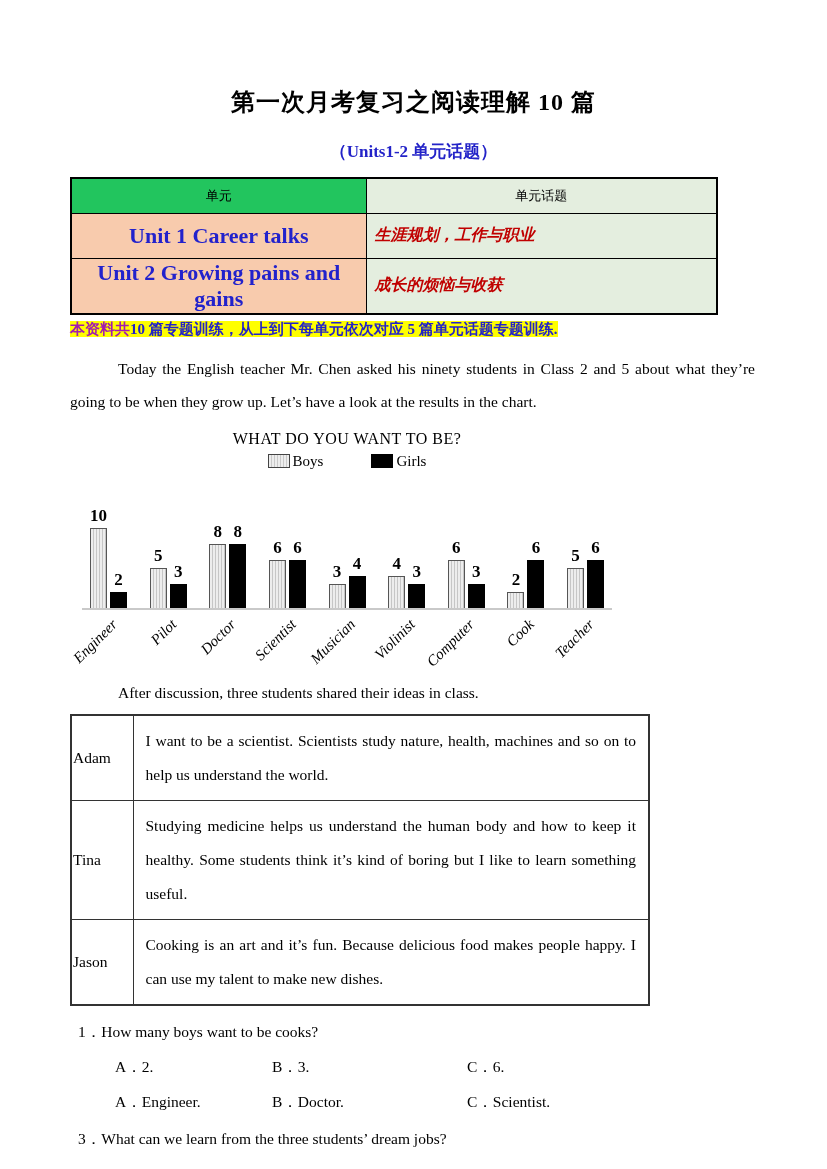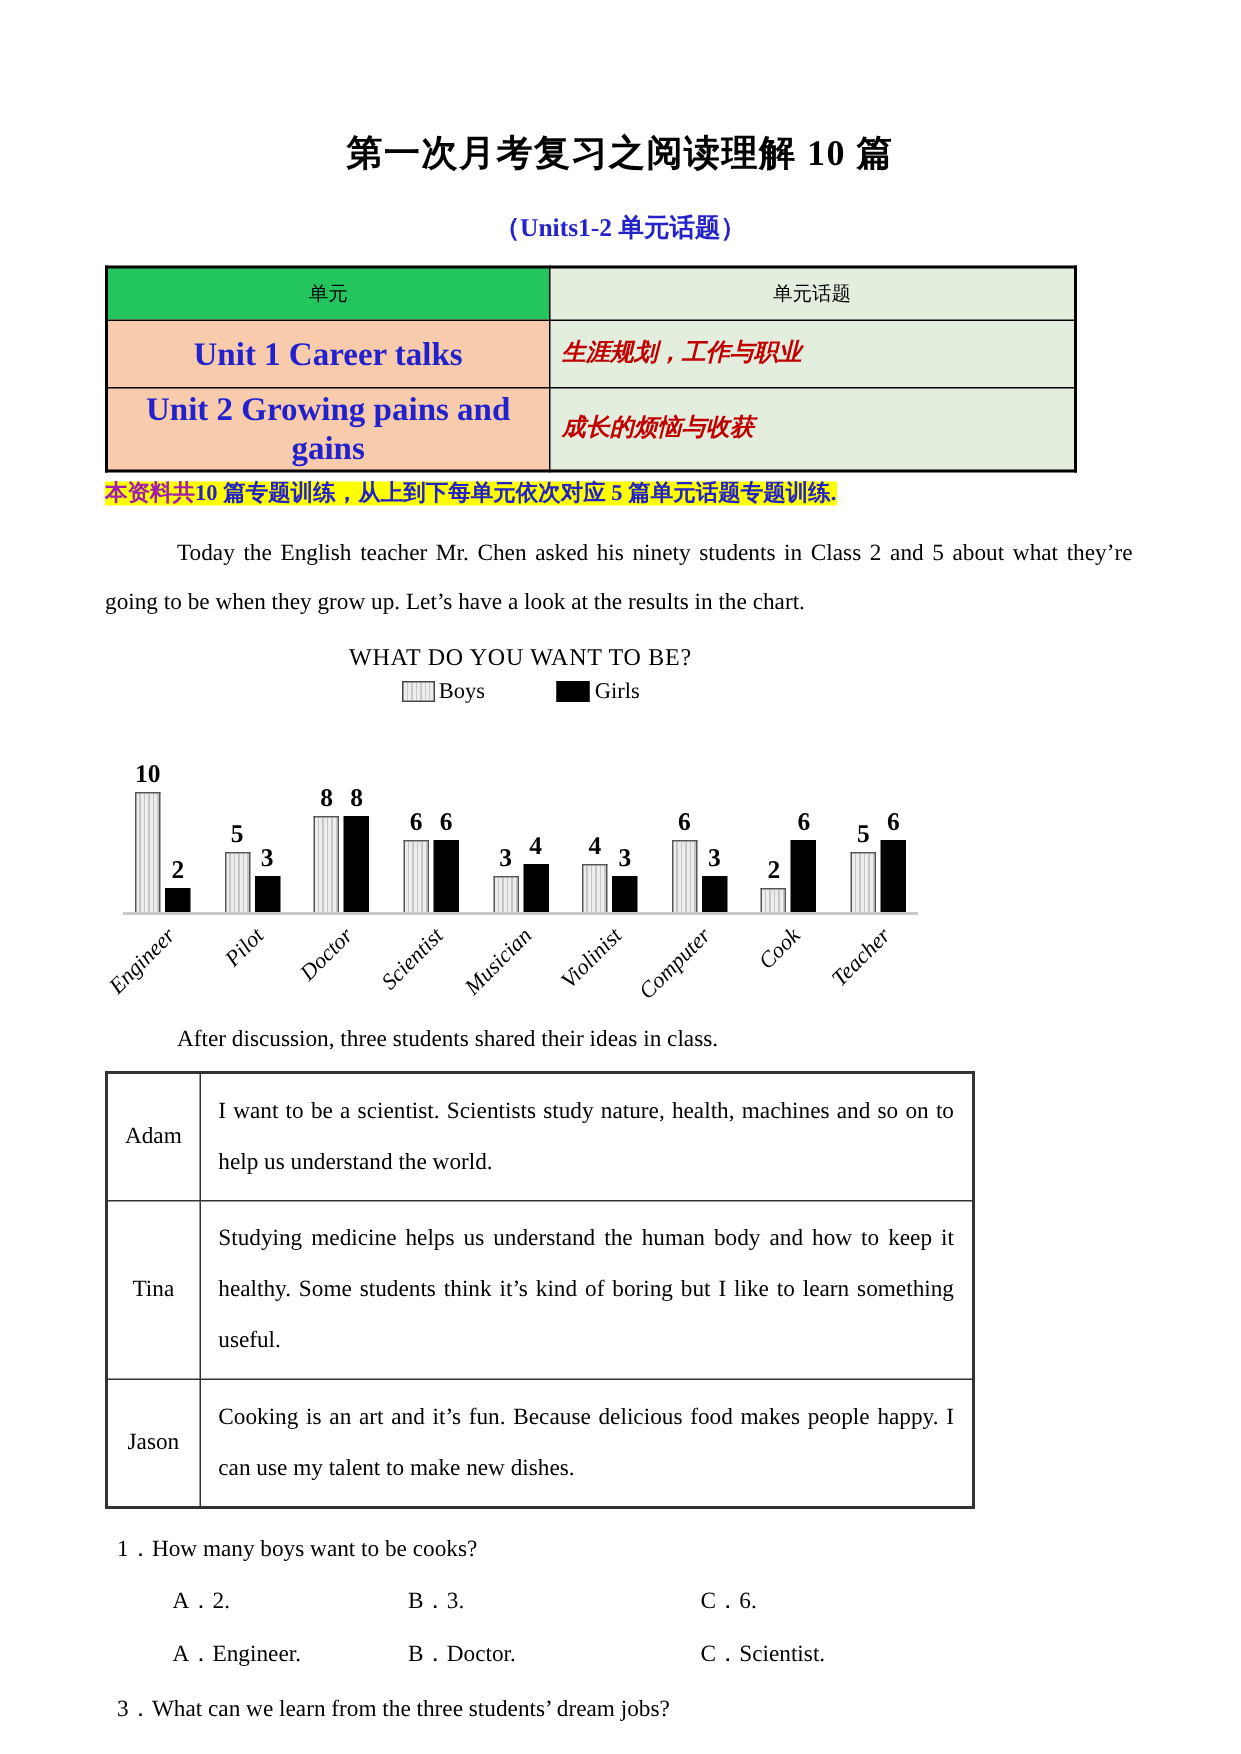--- a/index.html
+++ b/index.html
@@ -43,21 +43,21 @@
   .bar { width: 17px; }
   .bar.boys { background: repeating-linear-gradient(90deg, #ededed 0 2px, #c6c6c6 2px 3px); border: 1px solid #555; border-bottom: none; }
   .bar.girls { background: #000; }
   .xlabel { position: absolute; top: calc(100% + 8px); right: 50%; transform: rotate(-45deg); transform-origin: 100% 0%; white-space: nowrap; font-style: italic; font-size: 15px; }
 
   .para2 { margin: 0 72px 0 70px; font-size: 15.5px; text-indent: 48px; }
 
   
   .student-table { width: 580px; margin: 12px 0 0 70px; border-collapse: collapse; border: 2px solid #333; }
   .student-table td { border: 1px solid #333; font-size: 15.5px; }
-  .student-table .name-cell { width: 62px; text-align: center; }
+  .student-table .name-cell { width: 62px; }
   .student-table .text-cell { padding: 8px 12px; line-height: 34px; text-align: justify; }
 
   
   .question { margin: 16px 0 0 78px; font-size: 15.5px; }
   .options { margin: 14px 0 0 115px; font-size: 15.5px; }
   .opt { display: inline-block; }
   .opt.a { width: 157px; }
   .opt.b { width: 195px; }
 </style>
 </head>

